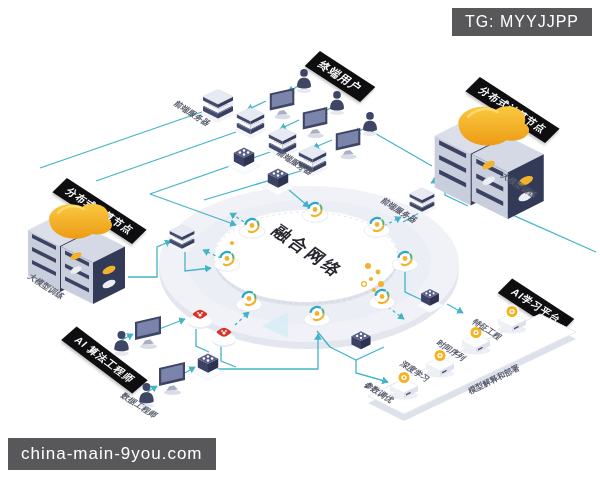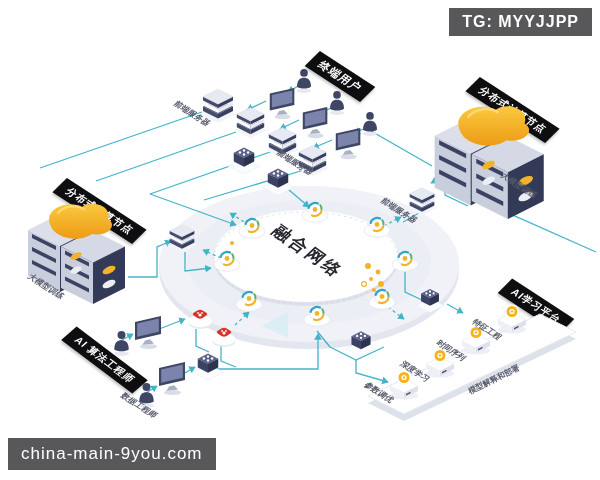--- a/index.html
+++ b/index.html
@@ -14,21 +14,21 @@
           font-size:11px;letter-spacing:1px;padding:3px 9px;white-space:nowrap;
           box-shadow:1px 2px 3px rgba(0,0,0,.25);}
   .rot{transform:rotate(33deg) skewX(-12deg);transform-origin:center;}
   .lbl{position:absolute;font-size:8px;color:#55596a;white-space:nowrap;
        transform:rotate(33deg) skewX(-15deg);transform-origin:center;font-weight:600;}
   .lbl-rev{transform:rotate(-26deg);transform-origin:center;}
   .core-label{position:absolute;left:258px;top:240px;width:100px;text-align:center;
        font-size:17px;font-weight:800;color:#26262e;letter-spacing:3px;
        transform:rotate(35deg) skewX(-12deg);transform-origin:center;white-space:nowrap;}
   .badge{position:absolute;background:#58585b;color:#ffffff;white-space:nowrap;}
-  .tg{right:8px;top:8px;font-size:16px;padding:5px 13px;letter-spacing:1px;font-weight:bold;}
+  .tg{right:8px;top:8px;font-size:16px;padding:5px 13px;letter-spacing:1px;}
   .wm{left:8px;top:438px;font-size:17px;padding:6px 13px;letter-spacing:1px;}
 </style>
 </head>
 <body>
 
 <div id="stage">
 
   <div class="layer banners">
     <div class="banner rot" style="left:307px;top:66px;">终端用户</div>
     <div class="banner rot" style="left:465px;top:100px;font-size:10px;">分布式计算节点</div>

